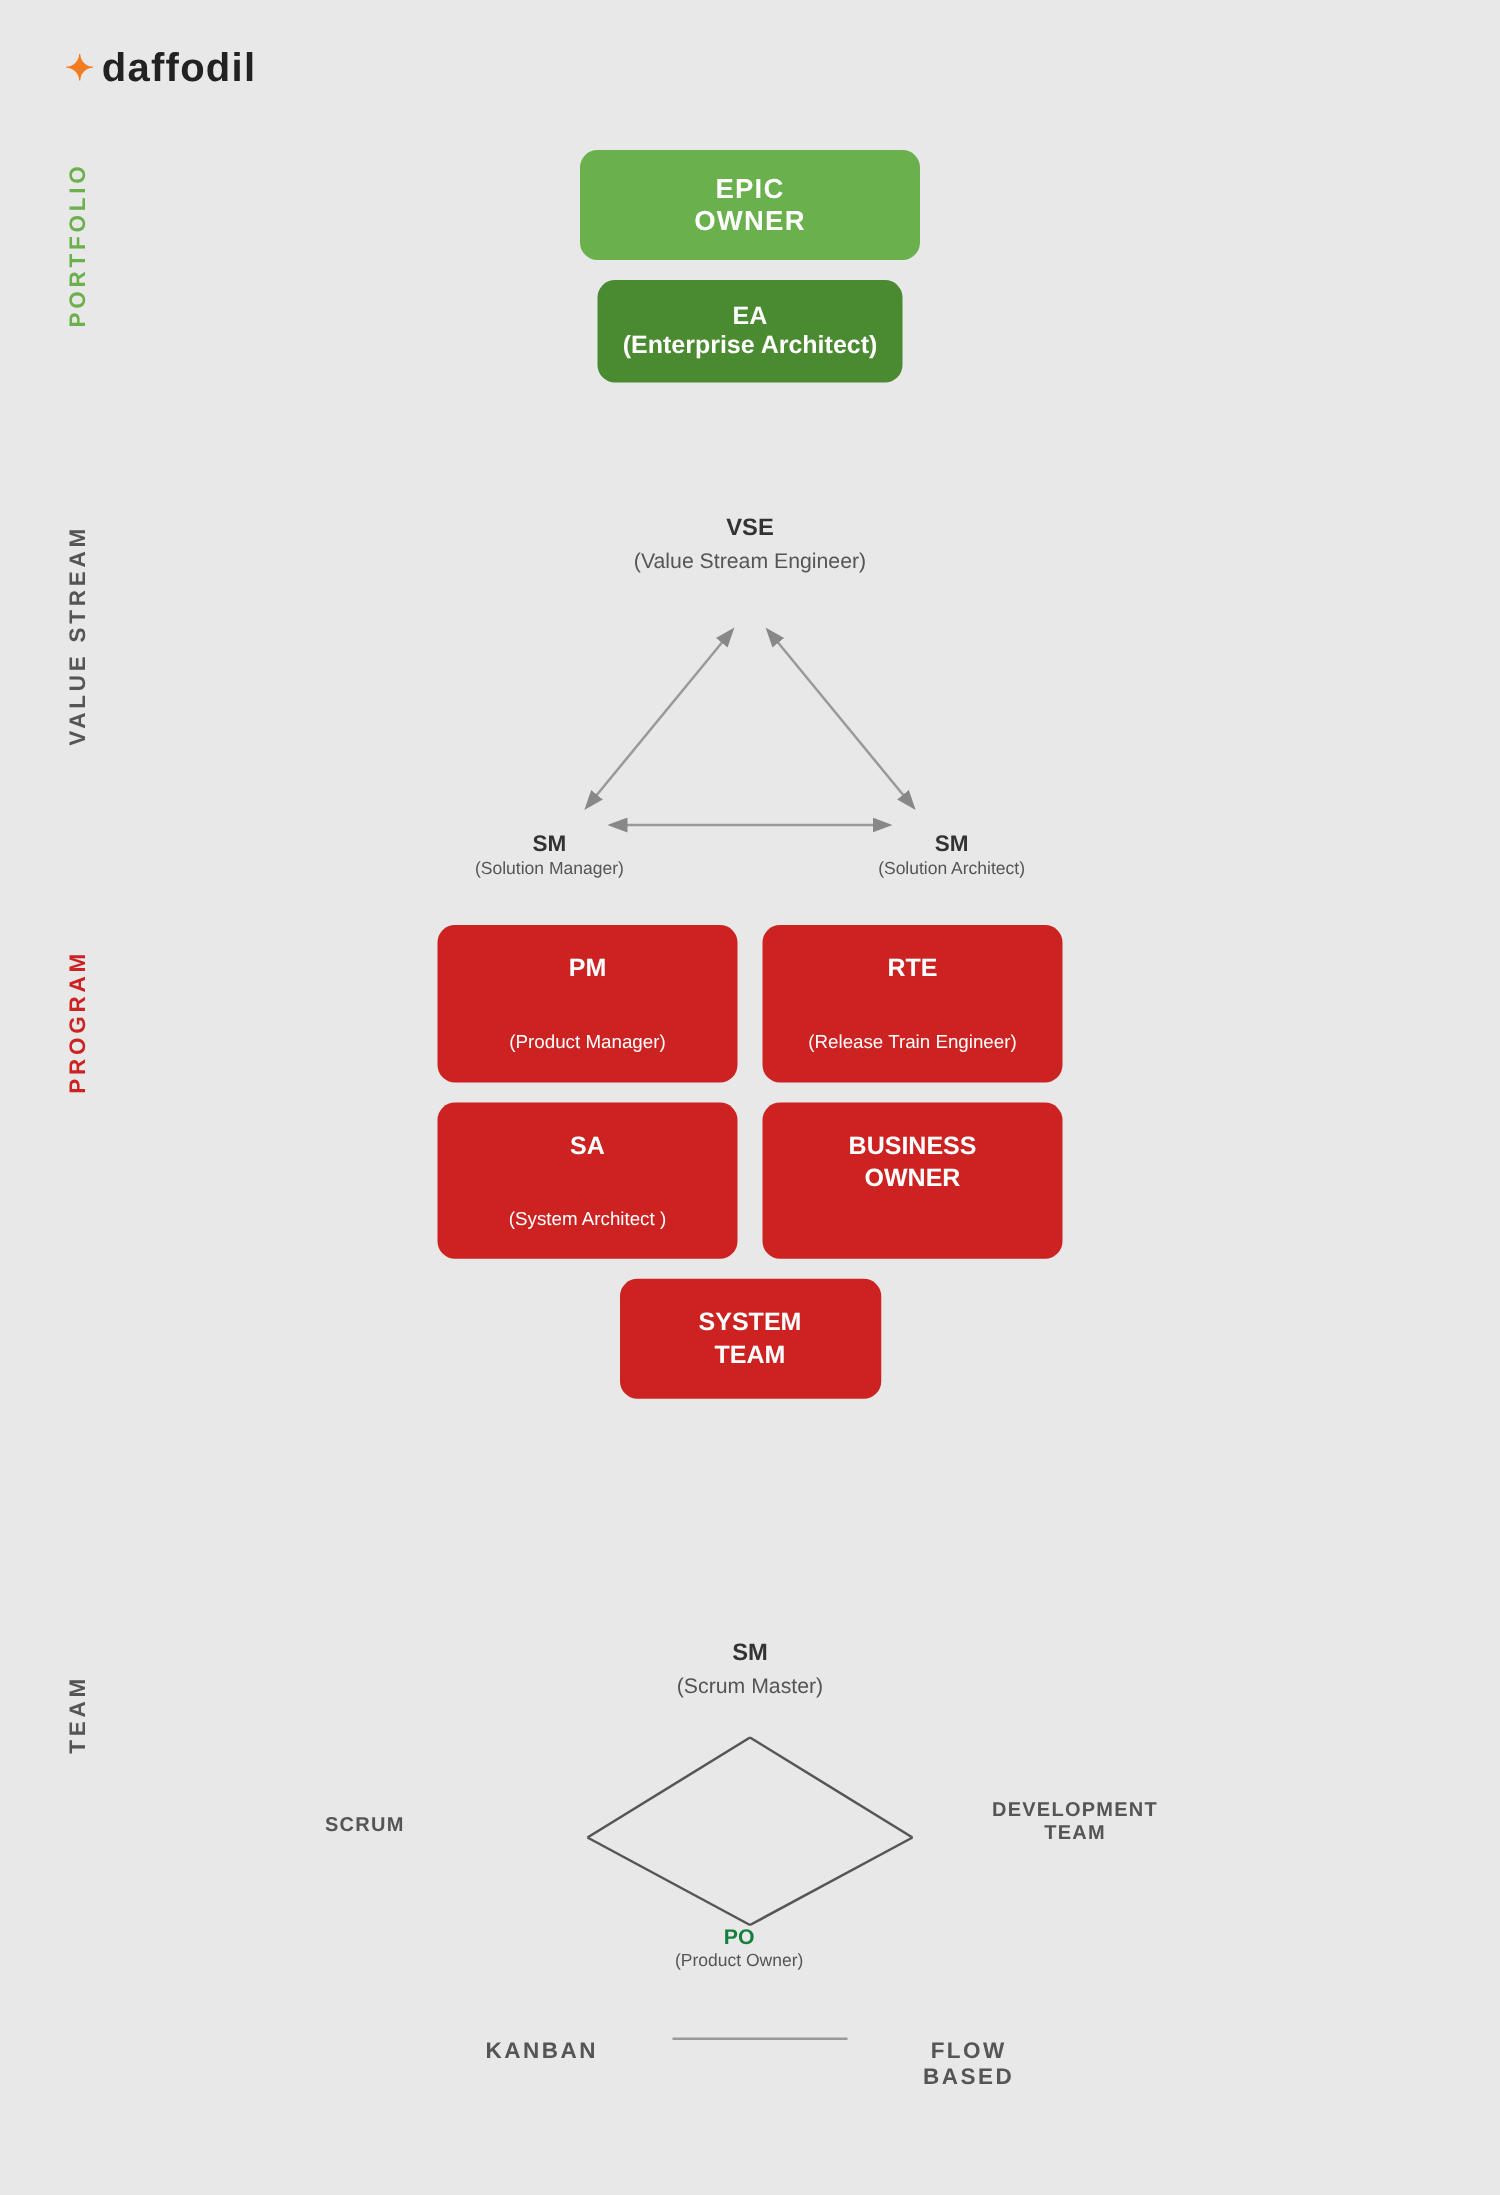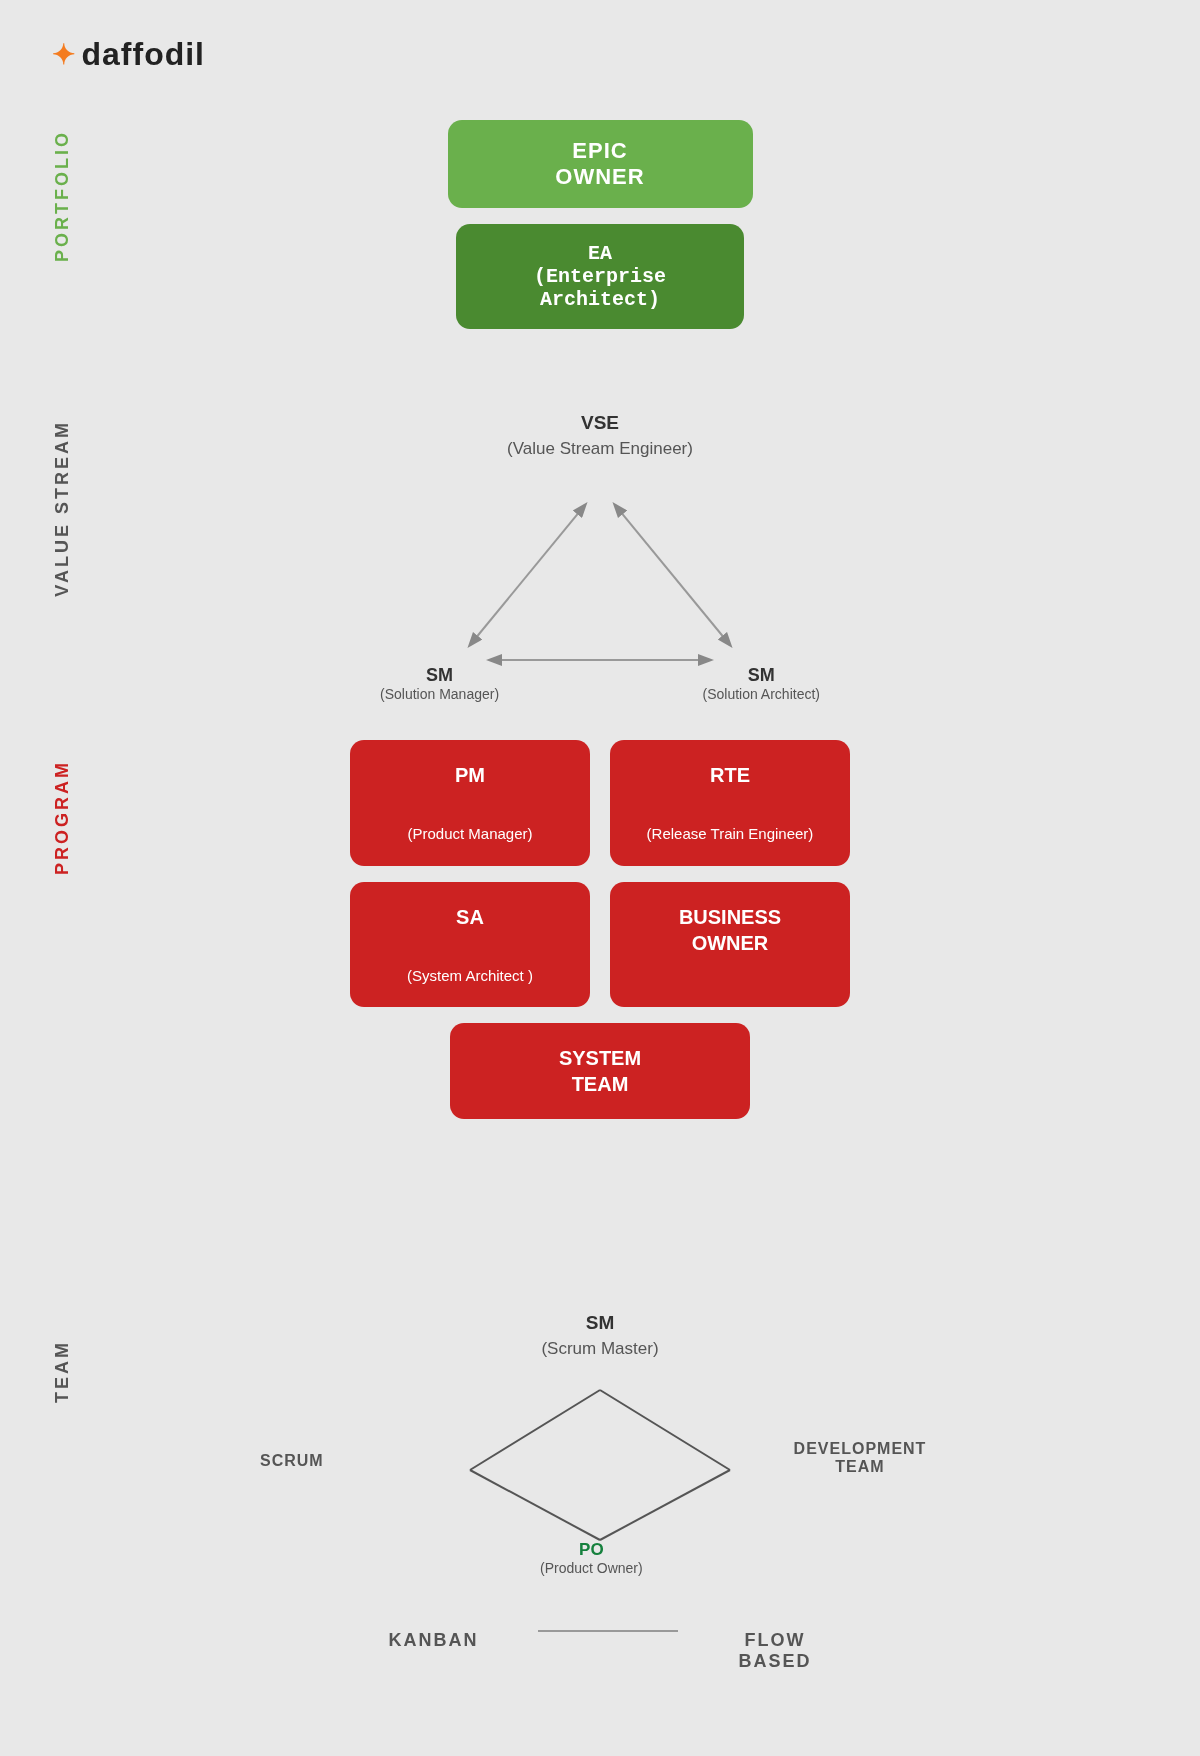--- a/index.html
+++ b/index.html
@@ -76,33 +76,32 @@
       gap: 16px;
     }
     .green-box {
       background: #6ab04c;
       border-radius: 14px;
       color: white;
       font-weight: bold;
       font-size: 22px;
       text-align: center;
       padding: 18px 20px;
-      width: 305px;
+      width: 272px;
       letter-spacing: 1px;
     }
     .green-box-dark {
       background: #4a8a30;
       border-radius: 14px;
       color: white;
       font-weight: bold;
       font-size: 20px;
       text-align: center;
       padding: 18px 20px;
-      width: 288px;
-      font-family: Liberation Mono, monospace;
+      width: 244px;
     }
 
     
     .value-stream-section {
       position: absolute;
       top: 410px;
       left: 0;
       right: 0;
     }
     .vse-label {
@@ -267,21 +266,21 @@
     <div class="red-box">
       <div>SA</div>
       <div class="sub">(System Architect )</div>
     </div>
     <div class="red-box">
       <div>BUSINESS</div>
       <div>OWNER</div>
     </div>
   </div>
   <div class="program-row">
-    <div class="red-box" style="width:300px;">
+    <div class="red-box" style="width:209px;">
       <div>SYSTEM</div>
       <div>TEAM</div>
     </div>
   </div>
 </div>
 
 <div class="section-label team">TEAM</div>
 
 <div class="team-section">
 

